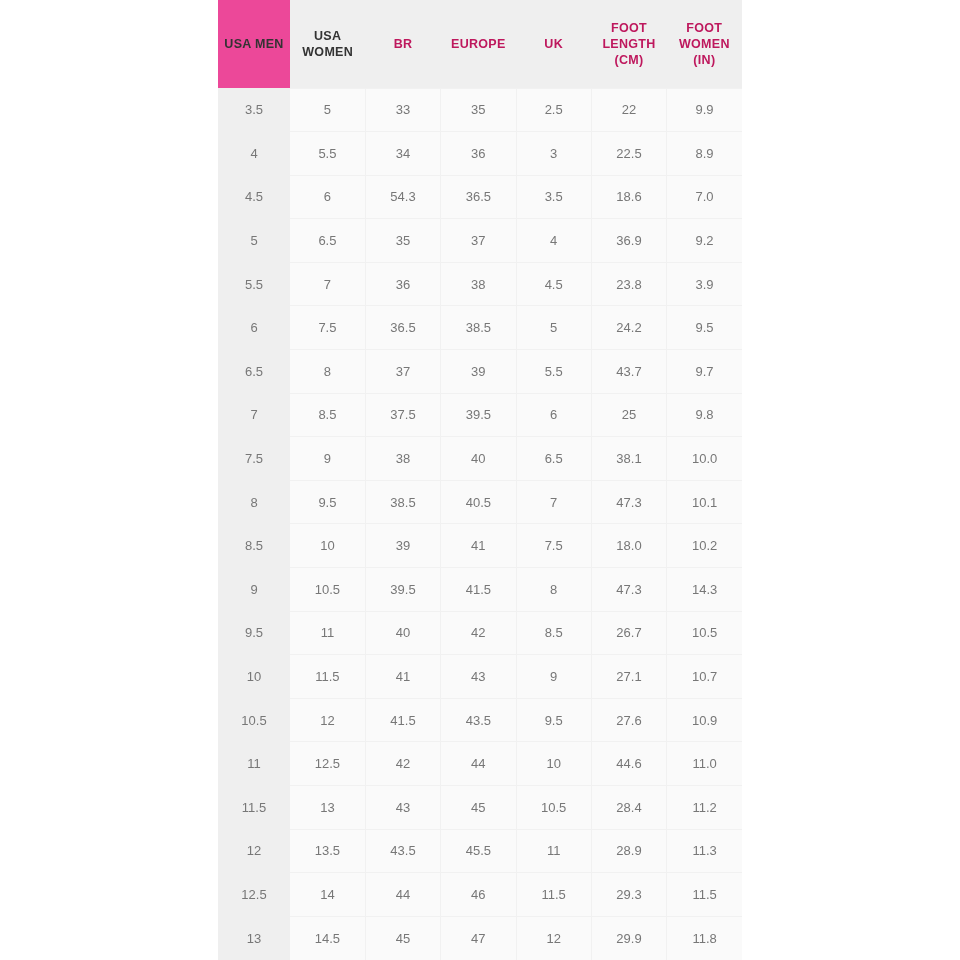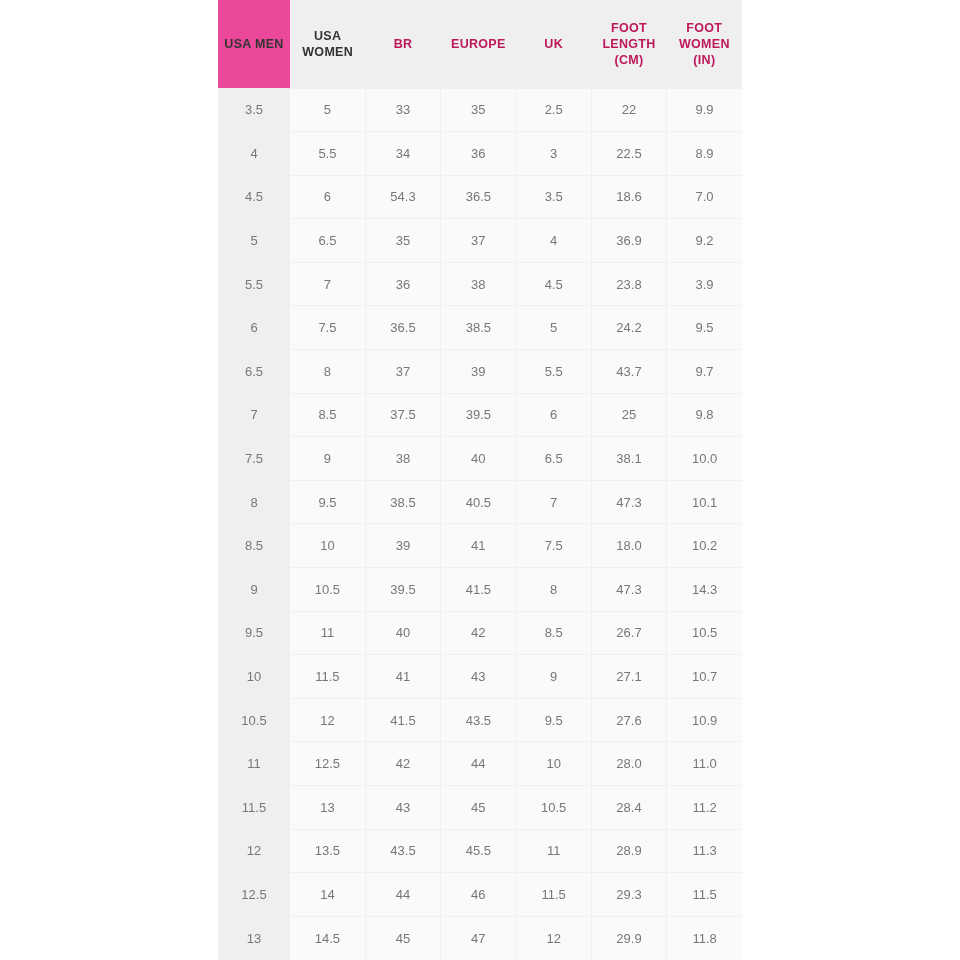--- a/index.html
+++ b/index.html
@@ -234,21 +234,21 @@
           <td>9.5</td>
           <td>27.6</td>
           <td>10.9</td>
         </tr>
         <tr>
           <td class="col-men">11</td>
           <td class="col-first-data">12.5</td>
           <td>42</td>
           <td>44</td>
           <td>10</td>
-          <td>28.0</td>
+          <td>44.6</td>
           <td>11.0</td>
         </tr>
         <tr>
           <td class="col-men">11.5</td>
           <td class="col-first-data">13</td>
           <td>43</td>
           <td>45</td>
           <td>10.5</td>
           <td>28.4</td>
           <td>11.2</td>

